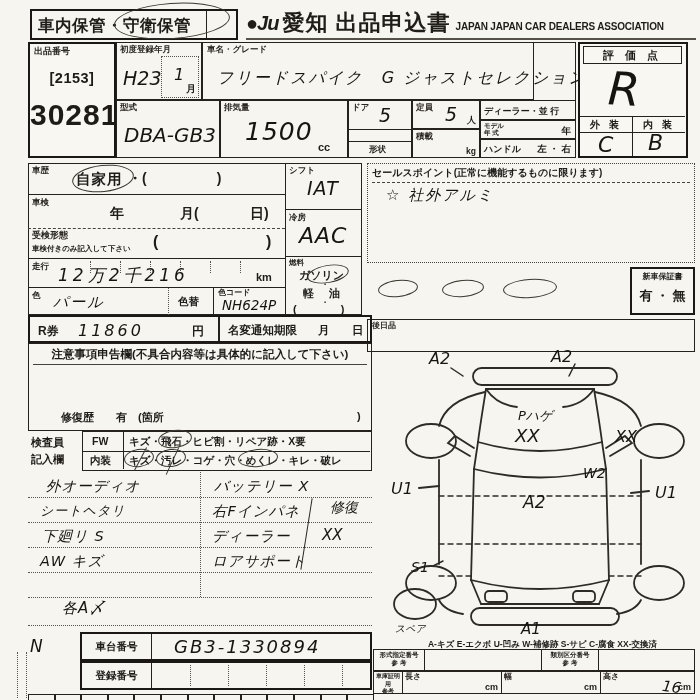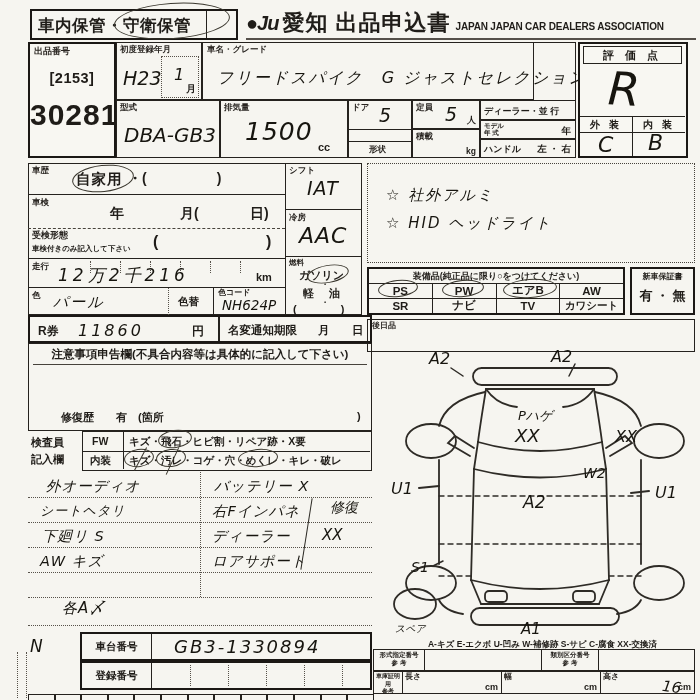--- a/index.html
+++ b/index.html
@@ -168,39 +168,24 @@
     <div class="ab lb" style="left:4px;top:2px;font-size:7.5px;">燃料</div>
     <div class="ab pb" style="left:14px;top:11px;font-size:11px;">ガソリン</div>
     <div class="ab pb" style="left:36px;top:22px;font-size:8px;">・</div>
     <div class="ab pb" style="left:18px;top:29px;font-size:11px;letter-spacing:2px;">軽　油</div>
     <div class="ab pb" style="left:36px;top:40px;font-size:8px;">・</div>
     <div class="ab pb" style="left:8px;top:45px;font-size:11px;white-space:pre;">(　　　　)</div>
     <div class="ab circ" style="left:22px;top:8px;width:42px;height:18px;transform:rotate(-10deg);"></div>
   </div>
 
   <div class="ab" style="left:367px;top:163px;width:328px;height:100px;border:1.6px dotted #47433c;">
+    <div class="ab pb" style="left:4px;top:2px;font-size:10px;border-bottom:1.2px dashed #47433c;width:318px;padding-bottom:2px;">セールスポイント(正常に機能するものに限ります)</div>
     <div class="ab hw" style="left:18px;top:24px;font-size:15px;letter-spacing:2px;">☆ 社外アルミ</div>
-    <div class="ab hw" style="left:18px;top:52px;font-size:15px;letter-spacing:2px;">☆ HID ヘッドライト</div>
-  </div>
-
-  <div class="ab bd2" style="left:367px;top:267px;width:258px;height:48px;">
-    <div class="ab" style="left:0;top:0;width:100%;height:15px;border-bottom:1.4px solid #25221e;text-align:center;font-size:9px;font-weight:bold;line-height:14px;">装備品(純正品に限り○をつけてください)</div>
-    <div class="ab" style="left:0;top:15px;width:100%;height:14.5px;display:flex;border-bottom:1.4px solid #25221e;">
-      <div class="ctr pb" style="flex:1;font-size:11.5px;border-right:1.4px solid #25221e;">PS</div>
-      <div class="ctr pb" style="flex:1;font-size:11.5px;border-right:1.4px solid #25221e;">PW</div>
-      <div class="ctr pb" style="flex:1;font-size:11.5px;border-right:1.4px solid #25221e;">エアB</div>
-      <div class="ctr pb" style="flex:1;font-size:11.5px;">AW</div>
-    </div>
-    <div class="ab" style="left:0;top:29.5px;width:100%;height:14.5px;display:flex;">
-      <div class="ctr pb" style="flex:1;font-size:11.5px;border-right:1.4px solid #25221e;">SR</div>
-      <div class="ctr pb" style="flex:1;font-size:11.5px;border-right:1.4px solid #25221e;">ナビ</div>
-      <div class="ctr pb" style="flex:1;font-size:11.5px;border-right:1.4px solid #25221e;">TV</div>
-      <div class="ctr pb" style="flex:1;font-size:10.5px;">カワシート</div>
-    </div>
-  </div>
+  </div>
+
   <div class="ab circ" style="left:378px;top:280px;width:40px;height:17px;transform:rotate(-6deg);"></div>
   <div class="ab circ" style="left:442px;top:280px;width:42px;height:17px;transform:rotate(-5deg);"></div>
   <div class="ab circ" style="left:503px;top:279px;width:54px;height:19px;transform:rotate(-4deg);"></div>
 
   <div class="ab bd" style="left:367px;top:319px;width:328px;height:33px;">
     <div class="ab lb" style="left:4px;top:2px;font-size:8px;">後日品</div>
   </div>
 
   <div class="ab bd2" style="left:630px;top:267px;width:65px;height:48px;">
     <div class="ab pb" style="left:0;top:2px;width:100%;text-align:center;font-size:8px;">新車保証書</div>

